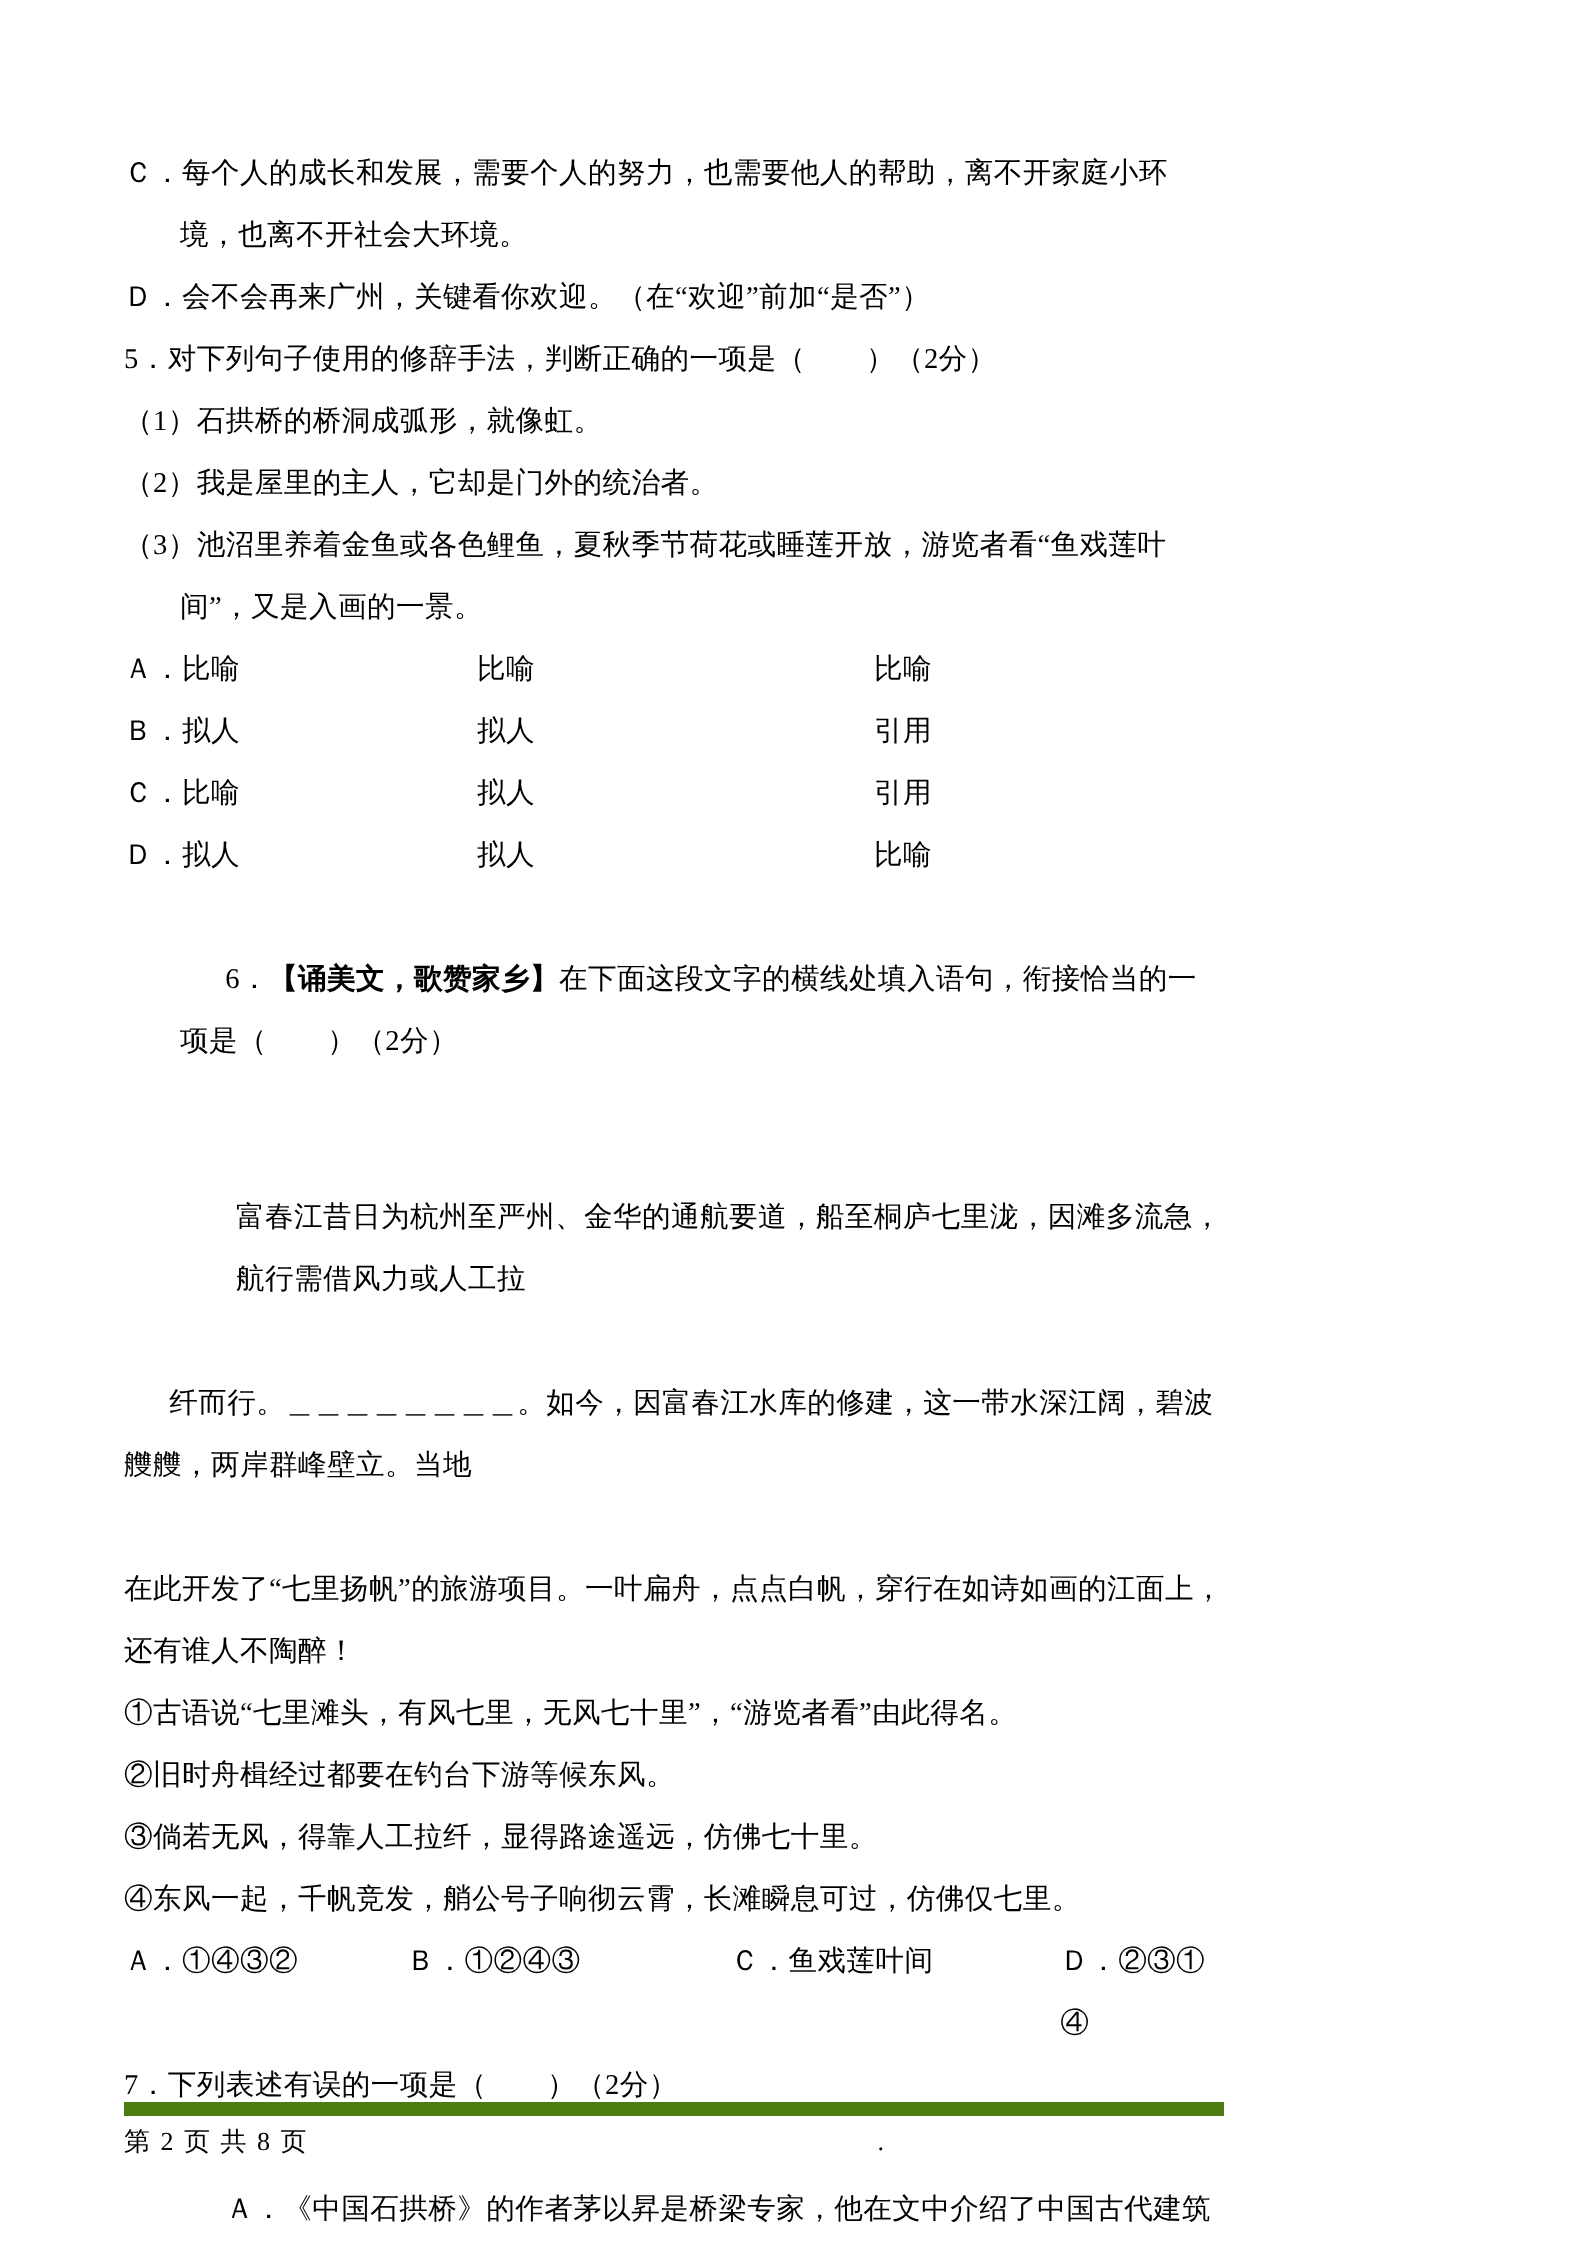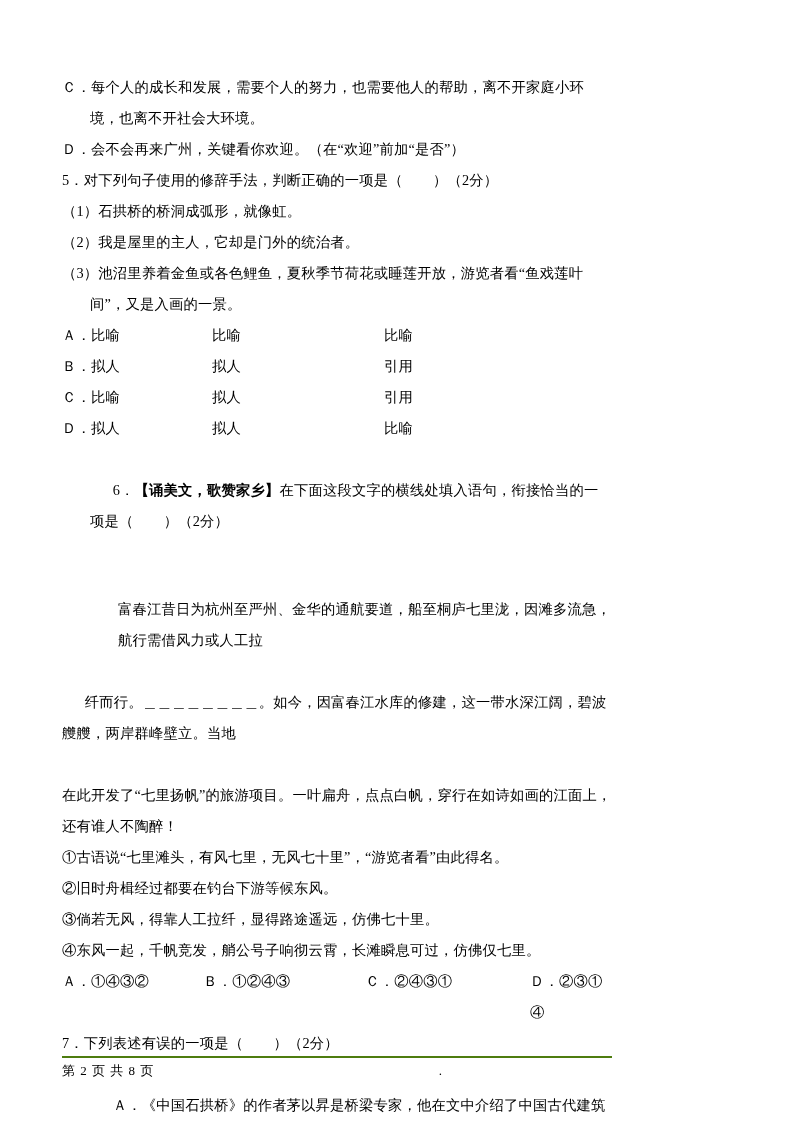--- a/index.html
+++ b/index.html
@@ -30,34 +30,35 @@
   }
   .line {
     white-space: pre-wrap;
     word-break: break-all;
   }
   .para-indent { padding-left: 28px; }
   .para-indent2 { padding-left: 56px; margin-top: 26px; }
   .bold { font-weight: bold; }
   .choices-4 {
     display: flex;
+    justify-content: space-between;
   }
   .choices-4 > div:nth-child(1) { width: 150px; }
   .choices-4 > div:nth-child(2) { width: 172px; }
   .choices-4 > div:nth-child(3) { width: 175px; }
   .hang {
     padding-left: 28px;
     text-indent: -28px;
   }
   .footer {
     position: absolute;
     left: 62px;
     right: 62px;
     bottom: 42px;
-    border-top: 2px solid #4d7c0f;
+    border-top: 7px solid #4d7c0f;
     padding-top: 4px;
     font-size: 13px;
     display: flex;
     justify-content: space-between;
     align-items: center;
   }
   .footer .pg { letter-spacing: 1px; }
   .footer .dot { padding-right: 170px; }
   .nowrap { white-space: nowrap; }
 </style>
@@ -104,21 +105,21 @@
     </div>
     <div class="line">在此开发了“七里扬帆”的旅游项目。一叶扁舟，点点白帆，穿行在如诗如画的江面上，还有谁人不陶醉！</div>
     <div class="line">①古语说“七里滩头，有风七里，无风七十里”，“游览者看”由此得名。</div>
     <div class="line">②旧时舟楫经过都要在钓台下游等候东风。</div>
     <div class="line">③倘若无风，得靠人工拉纤，显得路途遥远，仿佛七十里。</div>
     <div class="line">④东风一起，千帆竞发，艄公号子响彻云霄，长滩瞬息可过，仿佛仅七里。</div>
 
     <div class="line choices-4">
       <div><span>Ａ．</span><span>①④③②</span></div>
       <div><span>Ｂ．</span><span>①②④③</span></div>
-      <div><span>Ｃ．</span><span>②④③①</span></div>
+      <div><span>Ｃ．</span><span>鱼戏莲叶间</span></div>
       <div><span>Ｄ．</span><span>②③①④</span></div>
     </div>
 
     <div class="line hang">7．下列表述有误的一项是（        ）（2分）</div>
     <div class="line hang">
       <span>Ａ．</span><span>《中国石拱桥》的作者茅以昇是桥梁专家，他在文中介绍了中国古代建筑——石拱桥。</span>
     </div>
     <div class="line hang">
       
     </div>

